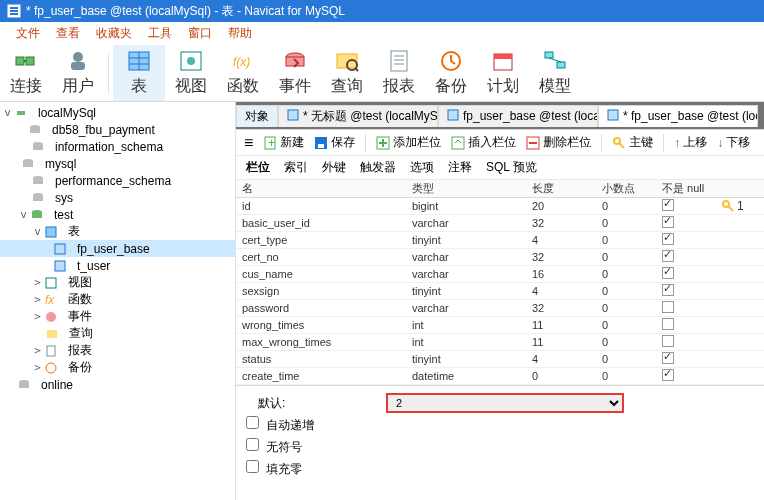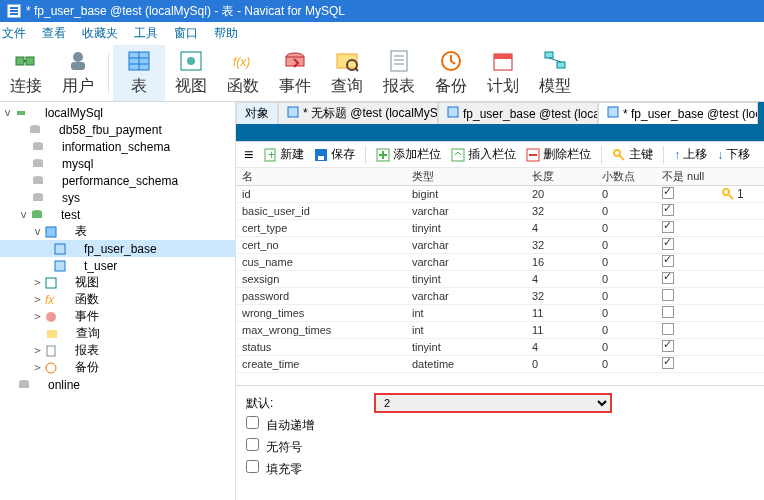--- a/index.html
+++ b/index.html
@@ -1,52 +1,52 @@
 <!DOCTYPE html>
 <html><head>
 <meta charset="utf-8">
 <style>
 * { margin:0; padding:0; box-sizing:border-box; font-family:"Microsoft YaHei","Segoe UI",Tahoma,sans-serif; font-size:12px; }
 body { background:#fff; width:764px; height:500px; overflow:hidden; }
 .title-bar { background:#2878d7; color:#fff; height:22px; display:flex; align-items:center; padding:0 6px; }
 .title-bar .icon-slot{ width:16px; height:16px; margin-right:4px; display:inline-flex; align-items:center; justify-content:center;}
-.menu-bar { height:22px; display:flex; align-items:center; padding:0 2px; gap:16px; color:#0369a1; }
+.menu-bar { height:22px; display:flex; align-items:center; padding:0 16px; gap:16px; color:#c2410c; }
 .menu-bar span{cursor:default;}
 .ribbon { height:58px; border-bottom:1px solid #d9d9d9; display:flex; align-items:center; }
 .ribbon .big-btn{ width:52px; height:56px; display:flex; flex-direction:column; align-items:center; justify-content:center; gap:2px; }
 .ribbon .big-btn.sel{ background:#e5f1fb;}
 .ribbon .sep{ width:1px; height:40px; background:#e0e0e0; margin:0 4px;}
 .ribbon .lbl{ font-size:16px; color:#333;}
 .ribbon svg{ display:block;}
 .main { display:flex; height:calc(500px - 22px - 22px - 58px); }
 .sidebar { width:236px; border-right:1px solid #e0e0e0; overflow:auto; padding-top:2px;}
 .tree-row{ display:flex; align-items:center; height:17px; padding-left:4px; cursor:default; white-space:nowrap;}
 .tree-row .tw{ width:11px; text-align:center; color:#666; font-family:monospace; font-size:11px;}
-.tree-row .ic{ width:16px; height:14px; display:inline-flex; align-items:center; justify-content:center; margin-right:16px;}
+.tree-row .ic{ width:16px; height:14px; display:inline-flex; align-items:center; justify-content:center; margin-right:9px;}
 .tree-row.sel{ background:#cce8ff;}
 .content{ flex:1; display:flex; flex-direction:column; min-width:0;}
-.tabstrip{ height:40px; background:#0369a1; border-bottom:1px solid #d9d9d9; display:flex; align-items:flex-start;}
+.tabstrip{ height:28px; background:#737373; border-bottom:1px solid #d9d9d9; display:flex; align-items:center;}
 .tab{ height:22px; border:1px solid #d9d9d9; border-bottom:none; background:#f0f0f0; padding:0 8px; display:flex; align-items:center; gap:4px; font-size:11px; max-width:160px; overflow:hidden; white-space:nowrap; text-overflow:ellipsis;}
 .tab.active{ background:#fff;}
 .tab.obj{ background:#e5f1fb;}
 .toolbar1{ height:26px; border-bottom:1px solid #e9e9e9; display:flex; align-items:center; gap:10px; padding:0 8px;}
 .toolbar1 .tb-btn{ display:flex; align-items:center; gap:3px; font-size:11px; cursor:default;}
 .toolbar2{ height:24px; border-bottom:1px solid #e9e9e9; display:flex; align-items:center; gap:14px; padding:0 10px; font-size:11px;}
 .toolbar2 .t2{ cursor:default;}
 .toolbar2 .t2.active{ color:#000; font-weight:bold;}
 .grid{ flex:1; overflow:auto; position:relative; }
 table.flds{ border-collapse:collapse; width:100%; table-layout:fixed;}
 table.flds th, table.flds td{ border-bottom:1px solid #f0f0f0; height:17px; text-align:left; padding:0 6px; font-size:11px; font-weight:normal; color:#333; white-space:nowrap; overflow:hidden;}
 table.flds th{ background:#fafafa; border-bottom:1px solid #d9d9d9;}
 .chk{ width:12px; height:12px; border:1px solid #999; display:inline-block; position:relative;}
 .chk.checked::after{ content:"✓"; position:absolute; top:-3px; left:0; font-size:11px; color:#333;}
 .key-col{ display:flex; align-items:center; gap:3px;}
 .props{ border-top:1px solid #d9d9d9; padding:6px 10px 4px; min-height:115px;}
 .props .prow{ display:flex; align-items:center; height:22px; gap:8px;}
-.props .plabel{ width:120px;}
+.props .plabel{ width:120px;margin-left:12px;}
 .props select, .props input[type=text]{ height:20px; font-size:11px; padding:0 4px;}
 .props .sel-default{ width:238px; border:2px solid #e53935;}
 .props .txt-comment{ width:216px; border:1px solid #bbb;}
 .props .dots-btn{ width:22px; height:20px; border:1px solid #bbb; background:#f4f4f4; text-align:center; line-height:18px; margin-left:4px;}
 .props .ck-row input{ margin-right:4px;}
 </style>
 </head>
 <body>
 
 <div class="title-bar">
@@ -181,21 +181,21 @@
       </div>
     <div class="tree-row" style="padding-left:30px">
         <span class="ic">
           <svg width="12" height="12">
             <ellipse cx="6" cy="3" rx="5" ry="2" fill="#bdbdbd"></ellipse>
             <rect x="1" y="3" width="10" height="6" fill="#bdbdbd"></rect>
           </svg>
         </span>
         <span>information_schema</span>
       </div>
-    <div class="tree-row" style="padding-left:30px">
+    <div class="tree-row" style="padding-left:20px">
         <span class="ic">
           <svg width="12" height="12">
             <ellipse cx="6" cy="3" rx="5" ry="2" fill="#bdbdbd"></ellipse>
             <rect x="1" y="3" width="10" height="6" fill="#bdbdbd"></rect>
           </svg>
         </span>
         <span>mysql</span>
       </div>
     <div class="tree-row" style="padding-left:30px">
         <span class="ic">
@@ -392,20 +392,29 @@
       <div class="tb-btn">
           <span style="color:#1976d2">↑</span>
           <span>上移</span>
         </div>
       <div class="tb-btn">
           <span style="color:#1976d2">↓</span>
           <span>下移</span>
         </div>
     </div>
 
+    <div class="toolbar2">
+      <span class="t2 active">栏位</span>
+      <span class="t2">索引</span>
+      <span class="t2">外键</span>
+      <span class="t2">触发器</span>
+      <span class="t2">选项</span>
+      <span class="t2">注释</span>
+      <span class="t2">SQL 预览</span>
+    </div>
 
     <div class="grid">
       <table class="flds">
         <colgroup>
             <col style="width:170px">
             <col style="width:120px">
             <col style="width:70px">
             <col style="width:60px">
             <col style="width:60px">
             <col>

